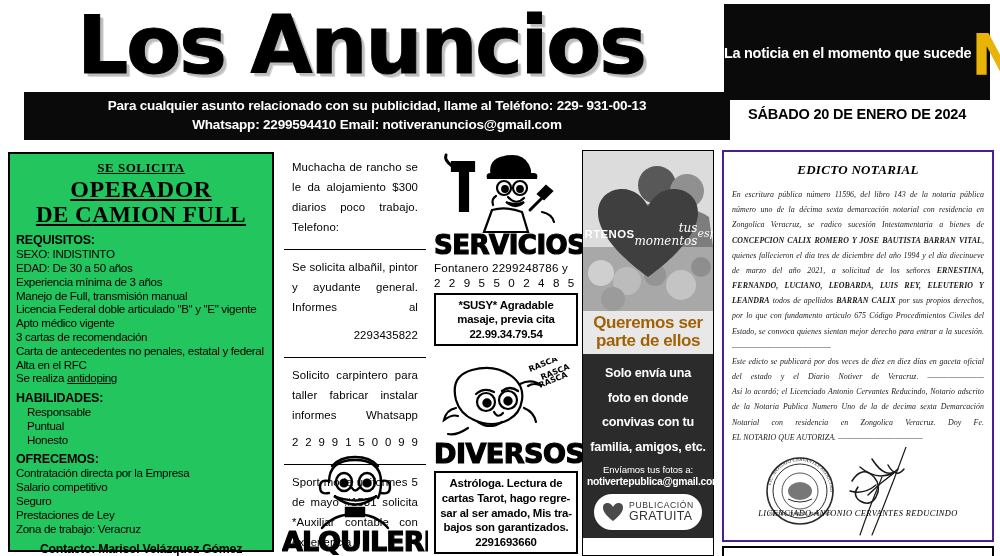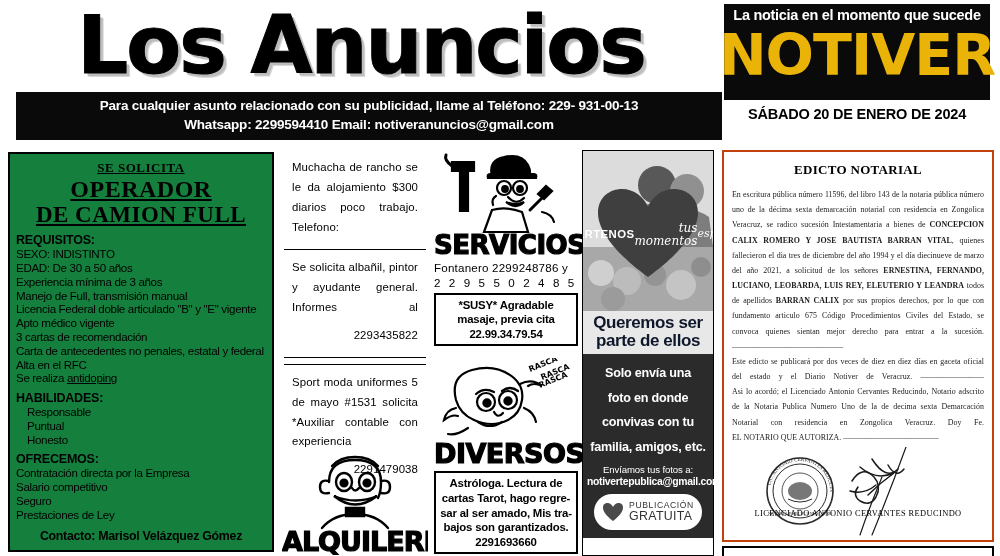--- a/index.html
+++ b/index.html
@@ -12,51 +12,51 @@
     position:absolute;left:0;top:2px;width:722px;height:88px;
     display:flex;align-items:center;justify-content:center;
     font-family:"DejaVu Sans",sans-serif;font-weight:bold;
     font-size:80px;letter-spacing:-2px;line-height:1;
     color:#000;
     text-shadow:3px 3px 0 #bdbdbd, 4px 4px 0 #d8d8d8;
     -webkit-text-stroke:1px #000;
     white-space:nowrap;
   }
   .mast-bar{
-    position:absolute;left:16px;top:92px;width:706px;height:48px;
+    position:absolute;left:24px;top:92px;width:706px;height:48px;
     background:#0a0a0a;color:#fff;
     display:flex;flex-direction:column;align-items:center;justify-content:center;
     gap:2px;
   }
   .mast-bar div{font-size:13.5px;font-weight:bold;line-height:1.25;letter-spacing:-0.2px;}
 
   
   .notiver{position:absolute;left:722px;top:2px;width:272px;height:146px;}
   .notiver-box{
     position:absolute;left:2px;top:2px;width:266px;height:96px;
     background:#0a0a0a;color:#fff;
-    display:flex;flex-direction:column;align-items:center;justify-content:flex-start;
+    display:flex;flex-direction:row;align-items:center;justify-content:flex-start;
     padding-top:4px;box-sizing:border-box;
   }
   .notiver-slogan{font-size:14.5px;font-weight:bold;letter-spacing:-0.3px;line-height:1.1;white-space:nowrap;}
   .notiver-logo{
     font-family:"DejaVu Sans",sans-serif;font-weight:bold;
     font-size:57px;line-height:1;letter-spacing:-1px;margin-top:3px;
     color:#eab308;white-space:nowrap;
   }
   .notiver-date{
     position:absolute;left:0;top:104px;width:270px;text-align:center;
     font-size:14.5px;font-weight:bold;letter-spacing:-0.2px;
   }
 
   
   .col{position:absolute;box-sizing:border-box;}
 
   
-  #col1{left:8px;top:152px;width:266px;height:400px;border:2px solid #000;padding:4px 6px;background:#15803d;}
+  #col1{left:8px;top:152px;width:266px;height:400px;border:2px solid #000;padding:4px 6px;background:#22c55e;}
   .se-solicita{text-align:center;font-family:"Liberation Serif",serif;font-weight:bold;font-size:13px;
     text-decoration:underline;letter-spacing:0.5px;margin-top:2px;}
   .job-title{text-align:center;font-family:"Liberation Serif",serif;font-weight:bold;
     font-size:24px;line-height:1.05;letter-spacing:0.5px;text-decoration:underline;margin-top:1px;}
   .job-title.small{font-size:23px;}
   .sec-head{font-weight:bold;font-size:12.5px;margin-top:6px;letter-spacing:-0.2px;}
   .sec-list{font-size:11.6px;line-height:1.19;letter-spacing:-0.35px;}
   .sec-list div{white-space:nowrap;}
   .sec-list.indent div{padding-left:3px;margin-left:8px;}
   .u{text-decoration:underline;}
@@ -93,34 +93,34 @@
     background:linear-gradient(160deg,#d9d9d9 0%,#bdbdbd 35%,#9e9e9e 65%,#cfcfcf 100%);}
   .heart{position:absolute;left:50%;top:52%;transform:translate(-50%,-50%);
     width:104px;height:94px;}
   .heart-txt{position:absolute;left:0;top:0;width:104px;height:94px;
     display:flex;flex-direction:row;align-items:center;justify-content:center;
     color:#fff;text-align:right;line-height:1.1;}
   .heart-txt .l1{font-size:11.4px;font-weight:bold;letter-spacing:0.4px;}
   .heart-txt .l2{font-family:"DejaVu Serif",serif;font-style:italic;font-size:12px;margin-top:1px;}
   .heart-txt .l3{font-family:"DejaVu Serif",serif;font-style:italic;font-size:11px;}
   .promo-head{background:#e8e8e8;text-align:center;font-weight:bold;font-size:17px;
-    line-height:1.07;padding:3px 0 4px;letter-spacing:-0.4px;color:#0f172a;}
+    line-height:1.07;padding:3px 0 4px;letter-spacing:-0.4px;color:#a16207;}
   .promo-body{background:#2b2b2b;color:#fff;padding:7px 4px 8px;text-align:center;}
   .promo-body .big{font-weight:bold;font-size:12.6px;line-height:1.95;letter-spacing:-0.2px;}
   .promo-body .sm{font-size:9.6px;margin-top:4px;line-height:1.3;letter-spacing:-0.1px;}
   .promo-body .mail{font-size:10.4px;font-weight:bold;letter-spacing:-0.3px;}
   .pill{margin:7px auto 0;width:108px;height:36px;border-radius:18px;background:#fff;
     display:flex;align-items:center;justify-content:center;gap:5px;}
   .pill .ptxt{color:#333;line-height:1.02;text-align:left;}
   .pill .ptxt .a{font-size:8.6px;letter-spacing:0.6px;}
   .pill .ptxt .b{font-size:12.4px;letter-spacing:0.3px;}
 
   
-  #col5{left:722px;top:150px;width:272px;height:392px;border:2px solid #c2410c;
-    padding:6px 8px;box-sizing:border-box;background:#fff;}
+  #col5{left:722px;top:150px;width:272px;height:392px;border:2px solid #4c1d95;
+    padding:6px 8px;box-sizing:border-box;background:#fff;font-style:italic;}
   .edicto-title{text-align:center;font-family:"Liberation Serif",serif;font-weight:bold;
     font-size:13px;letter-spacing:0.3px;margin:4px 0 9px;}
   .edicto-body{font-family:"Liberation Serif",serif;font-size:7.9px;line-height:1.92;
     text-align:justify;text-align-last:justify;color:#1a1a1a;letter-spacing:0.05px;}
   .edicto-body b{font-weight:bold;}
   .edicto-body p{margin:0;}
   .edicto-body p.nl{text-align-last:left;}
   .seal-area{position:relative;height:96px;margin-top:2px;}
   .notary-name{position:absolute;left:0;top:62px;width:100%;text-align:center;
     font-family:"Liberation Serif",serif;font-size:8.4px;letter-spacing:0.4px;}
@@ -174,20 +174,21 @@
       <div>Puntual</div>
       <div>Honesto</div>
     </div>
 
     <div class="sec-head">OFRECEMOS:</div>
     <div class="sec-list">
       <div>Contratación directa por la Empresa</div>
       <div>Salario competitivo</div>
       <div>Seguro</div>
       <div>Prestaciones de Ley</div>
+      <div>Zona de trabajo: Veracruz</div>
     </div>
 
     <div class="contact">
       <div>Contacto:  Marisol Velázquez Gómez</div>
 
     </div>
   </div>
 
   <div class="col" id="col2">
     <div class="cls">
@@ -196,20 +197,24 @@
         <p>Muchacha de rancho se le da alojamiento $300 diarios poco trabajo. Telefono:</p>
       </div>
       <div class="rule"></div>
 
       <div>
         <p>Se solicita albañil, pintor y ayudante general. Informes al</p>
         <p class="last" style="text-align:right;text-align-last:right;">2293435822</p>
       </div>
       <div class="rule"></div>
 
+      <div>
+        <p>Solicito carpintero para taller fabricar instalar informes Whatsapp</p>
+        <p class="last">2 2 9 9 1 5 0 0 9 9</p>
+      </div>
       <div class="rule"></div>
 
       <div>
         <p>Sport moda uniformes 5 de mayo #1531 solicita *Auxiliar contable con experiencia</p>
         <p class="last" style="text-align:right;text-align-last:right;">2291479038</p>
       </div>
 
     </div>
   </div>
 

